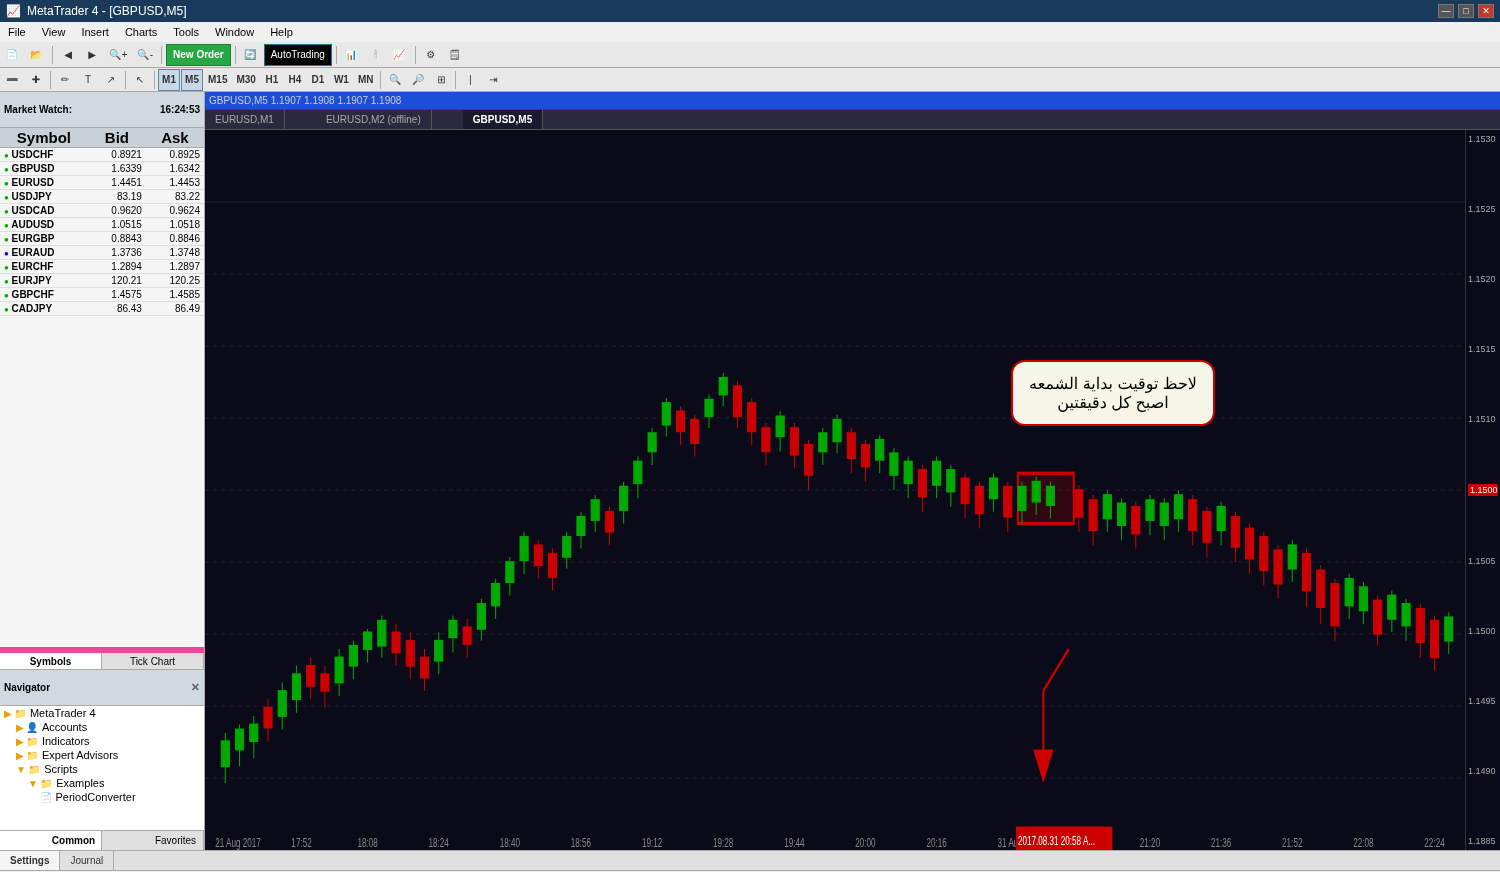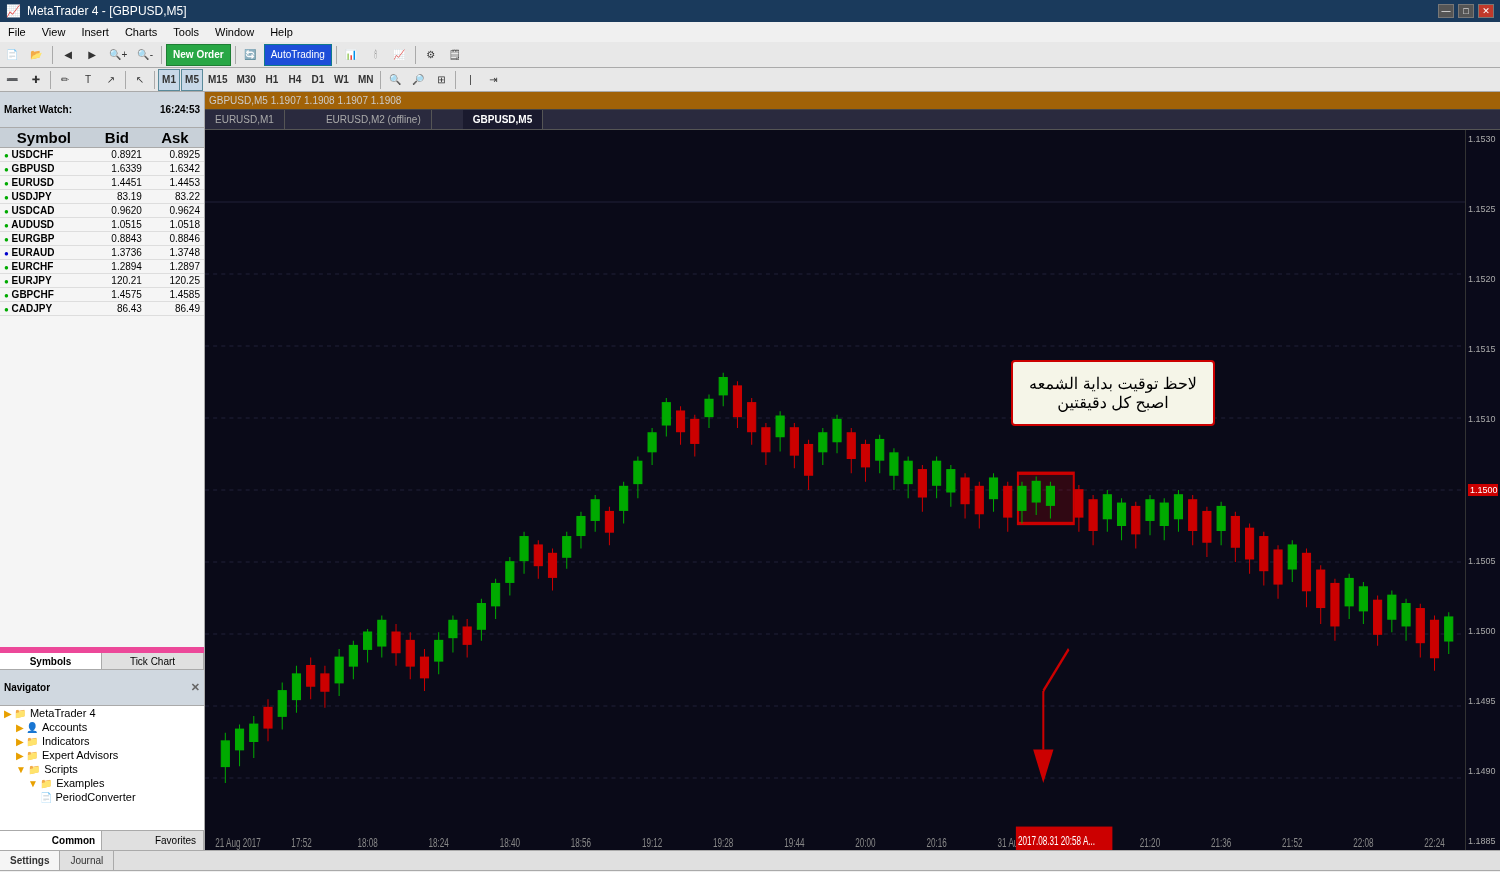--- a/index.html
+++ b/index.html
@@ -16,21 +16,21 @@
     .menu-bar { height: 20px; background: #f0f0f0; display: flex; align-items: center; color: #000; font-size: 11px; }
     .menu-item { padding: 2px 8px; cursor: pointer; }
 
     
     .toolbar { height: 26px; background: #e8e8e8; display: flex; align-items: center; border-bottom: 1px solid #aaa; padding: 0 2px; gap: 2px; }
     .tb-btn { height: 22px; min-width: 22px; background: #e8e8e8; border: 1px solid transparent; cursor: pointer; display: flex; align-items: center; justify-content: center; font-size: 10px; color: #333; padding: 0 3px; }
     .tb-sep { width: 1px; height: 18px; background: #aaa; margin: 0 2px; }
     .tb-btn.active { background: #c8d8e8; border-color: #5a8a9a; }
     .tb-btn-text { font-size: 10px; font-weight: bold; }
     .tb-btn-green { background: #28a745; color: #fff; border-color: #1e7e34; padding: 2px 6px; font-size: 10px; font-weight: bold; }
-    .tb-btn-blue { background: #1d4ed8; color: #fff; border-color: #117a8b; padding: 2px 6px; font-size: 10px; }
+    .tb-btn-blue { background: #000000; color: #fff; border-color: #117a8b; padding: 2px 6px; font-size: 10px; }
 
     
     .toolbar2 { height: 24px; background: #e8e8e8; display: flex; align-items: center; border-bottom: 1px solid #aaa; padding: 0 2px; gap: 1px; }
 
     
     .main-layout { display: flex; height: calc(872px - 22px - 20px - 26px - 24px - 22px); }
 
     
     .left-panel { width: 205px; display: flex; flex-direction: column; background: #f5f5f5; border-right: 1px solid #aaa; }
 
@@ -56,31 +56,31 @@
     .nav-item.indent2 { padding-left: 28px; }
     .nav-item.indent3 { padding-left: 40px; }
     .nav-icon { font-size: 10px; }
     .nav-folder { color: #e8a000; }
     .nav-account { color: #e8a000; }
     .nav-script { color: #888; }
     .nav-close-btn { cursor: pointer; color: #666; font-size: 11px; }
 
     
     .chart-area { flex: 1; display: flex; flex-direction: column; background: #000011; position: relative; overflow: hidden; }
-    .chart-title-bar { height: 18px; background: #a16207; display: flex; align-items: center; padding: 0 4px; font-size: 10px; color: #ccc; border-bottom: 1px solid #444; }
+    .chart-title-bar { height: 18px; background: #1d4ed8; display: flex; align-items: center; padding: 0 4px; font-size: 10px; color: #ccc; border-bottom: 1px solid #444; }
     .chart-tabs { display: flex; height: 20px; background: #2a2a3e; border-bottom: 1px solid #555; gap: 31px; }
     .chart-tab { padding: 2px 10px; font-size: 10px; cursor: pointer; color: #aaa; border-right: 1px solid #555; display: flex; align-items: center; }
     .chart-tab.active { background: #1a1a2e; color: #fff; font-weight: bold; }
     .chart-content { flex: 1; position: relative; overflow: hidden; background: #000011; }
 
     
     .chart-svg { width: 100%; height: 100%; }
 
     
-    .annotation-box { position: absolute; background: #f5f5e8; border: 2px solid #cc0000; padding: 12px 16px; font-size: 16px; color: #000; direction: rtl; text-align: center; border-radius: 4px; white-space: nowrap; z-index: 10; }
+    .annotation-box { position: absolute; background: #f5f5e8; border: 2px solid #cc0000; padding: 12px 16px; font-size: 16px; color: #000; direction: rtl; text-align: center; border-radius: 14px; white-space: nowrap; z-index: 10; }
 
     
     .price-axis { width: 35px; background: #0a0a1a; border-left: 1px solid #333; display: flex; flex-direction: column; justify-content: space-between; padding: 4px 2px; font-size: 9px; color: #aaa; }
 
     
     .bottom-panel { height: 250px; background: #f0f0f0; border-top: 1px solid #aaa; display: flex; flex-direction: column; }
 
     
     .bottom-tabs { display: flex; height: 20px; background: #e0e0e0; border-bottom: 1px solid #aaa; }
     .bottom-tab { padding: 2px 10px; font-size: 10px; cursor: pointer; color: #333; border-right: 1px solid #aaa; display: flex; align-items: center; }

